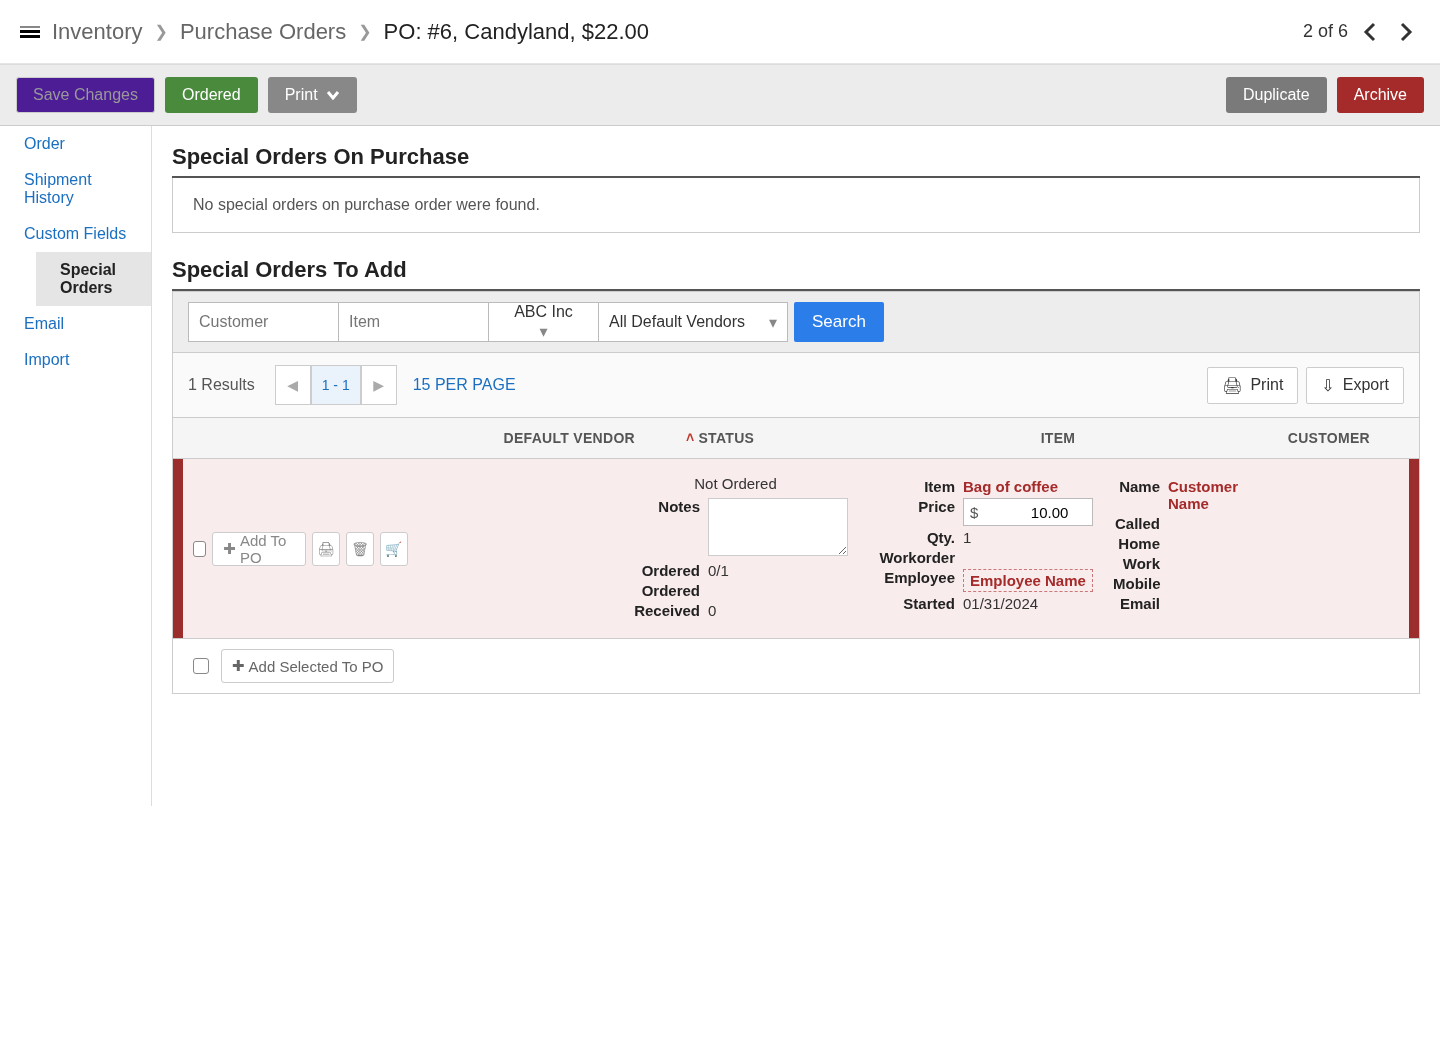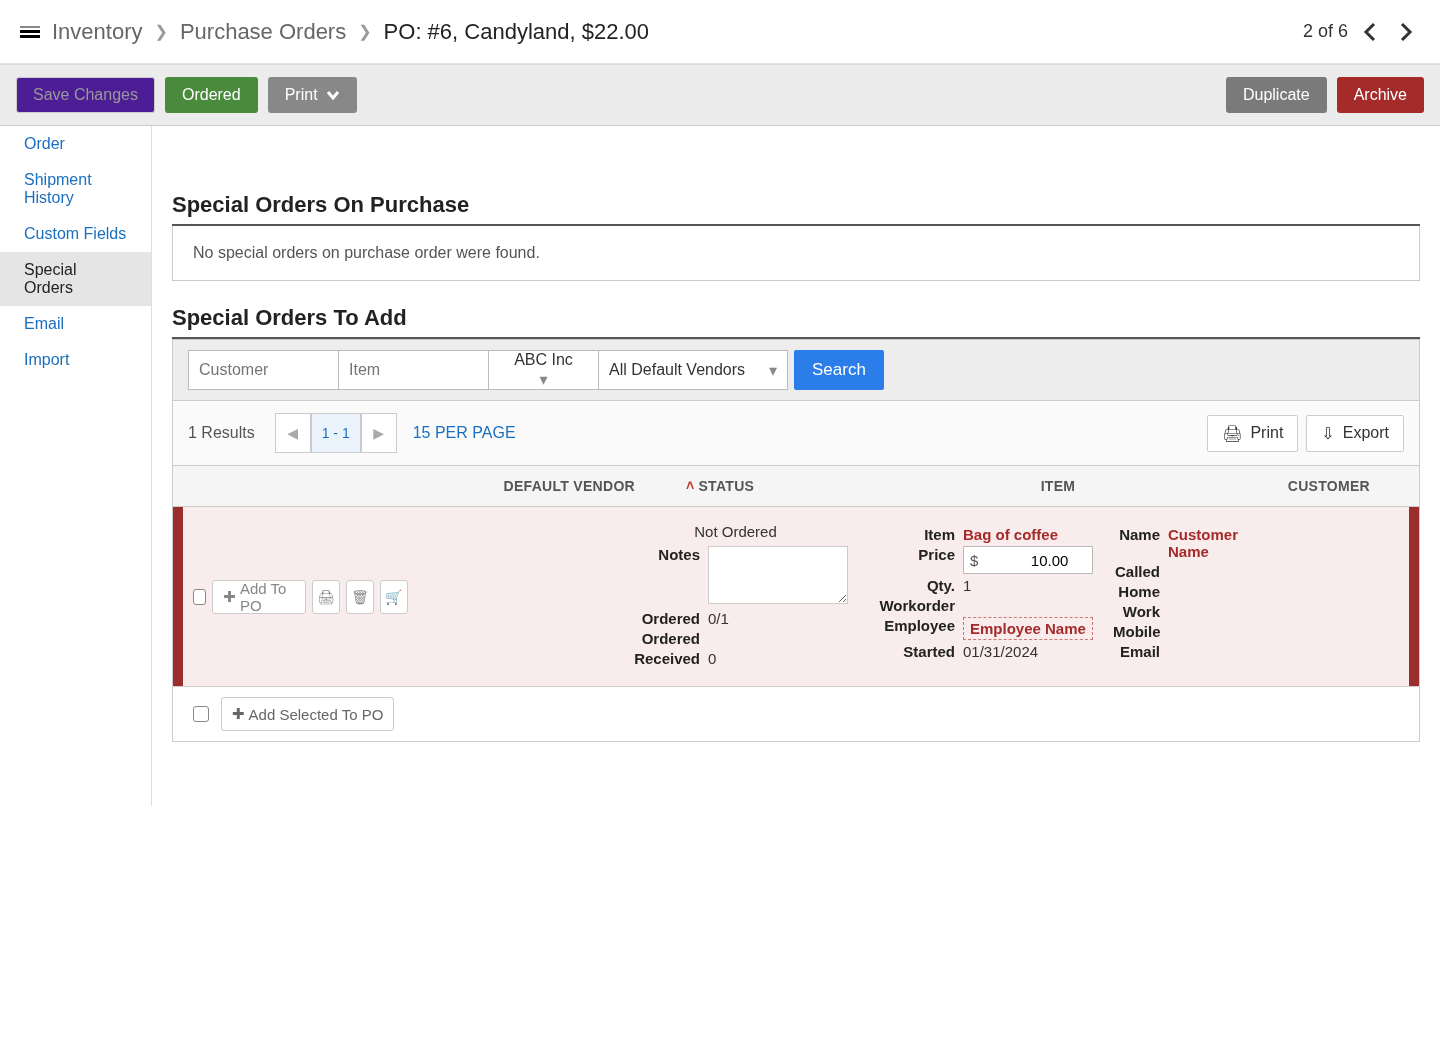--- a/index.html
+++ b/index.html
@@ -23,23 +23,23 @@
 .btn-grey { background:#888; color:#fff; }
 .btn-darkgrey { background:#7a7a7a; color:#fff; }
 .btn-darkred { background:#a52a2a; color:#fff; }
 .spacer { flex:1; }
 .chev-down{display:inline-block;}
 .chev-down svg{stroke:#fff;}
 
 .main { display:flex; min-height:680px;}
 .sidebar { width:152px; border-right:1px solid #ddd; }
 .sidebar-item { padding:9px 24px; color:#1a6fc1; font-size:16px; cursor:pointer;}
-.sidebar-item.active { background:#e5e5e5; color:#222; font-weight:400; }
-
-.content { flex:1; padding:18px 20px 20px 20px;margin-top:48px; }
+.sidebar-item.active { background:#e5e5e5; color:#222; font-weight:700;margin-left:36px; }
+
+.content { flex:1; padding:18px 20px 20px 20px; }
 h2 { font-size:22px; font-weight:700; color:#222; margin-bottom:6px;}
 .h2-underline { height:2px; background:#555; margin-bottom:0;}
 .info-box { border:1px solid #ccc; border-top:none; padding:18px 20px; color:#555; font-size:16px; margin-bottom:24px;}
 
 .filter-bar { background:#ededed; border:1px solid #ccc; padding:10px 15px; display:flex; gap:0;}
 .finput { border:1px solid #bbb; background:#fff; height:40px; font-size:16px; padding:0 10px; }
 .finput.customer{width:150px;border-right:none;}
 .finput.item{width:150px;border-right:none;}
 .fselect { border:1px solid #bbb; background:#fff; height:40px; display:flex; align-items:center; justify-content:space-between; padding:0 10px; font-size:16px; color:#333;}
 .fselect .caret{color:#888;}

